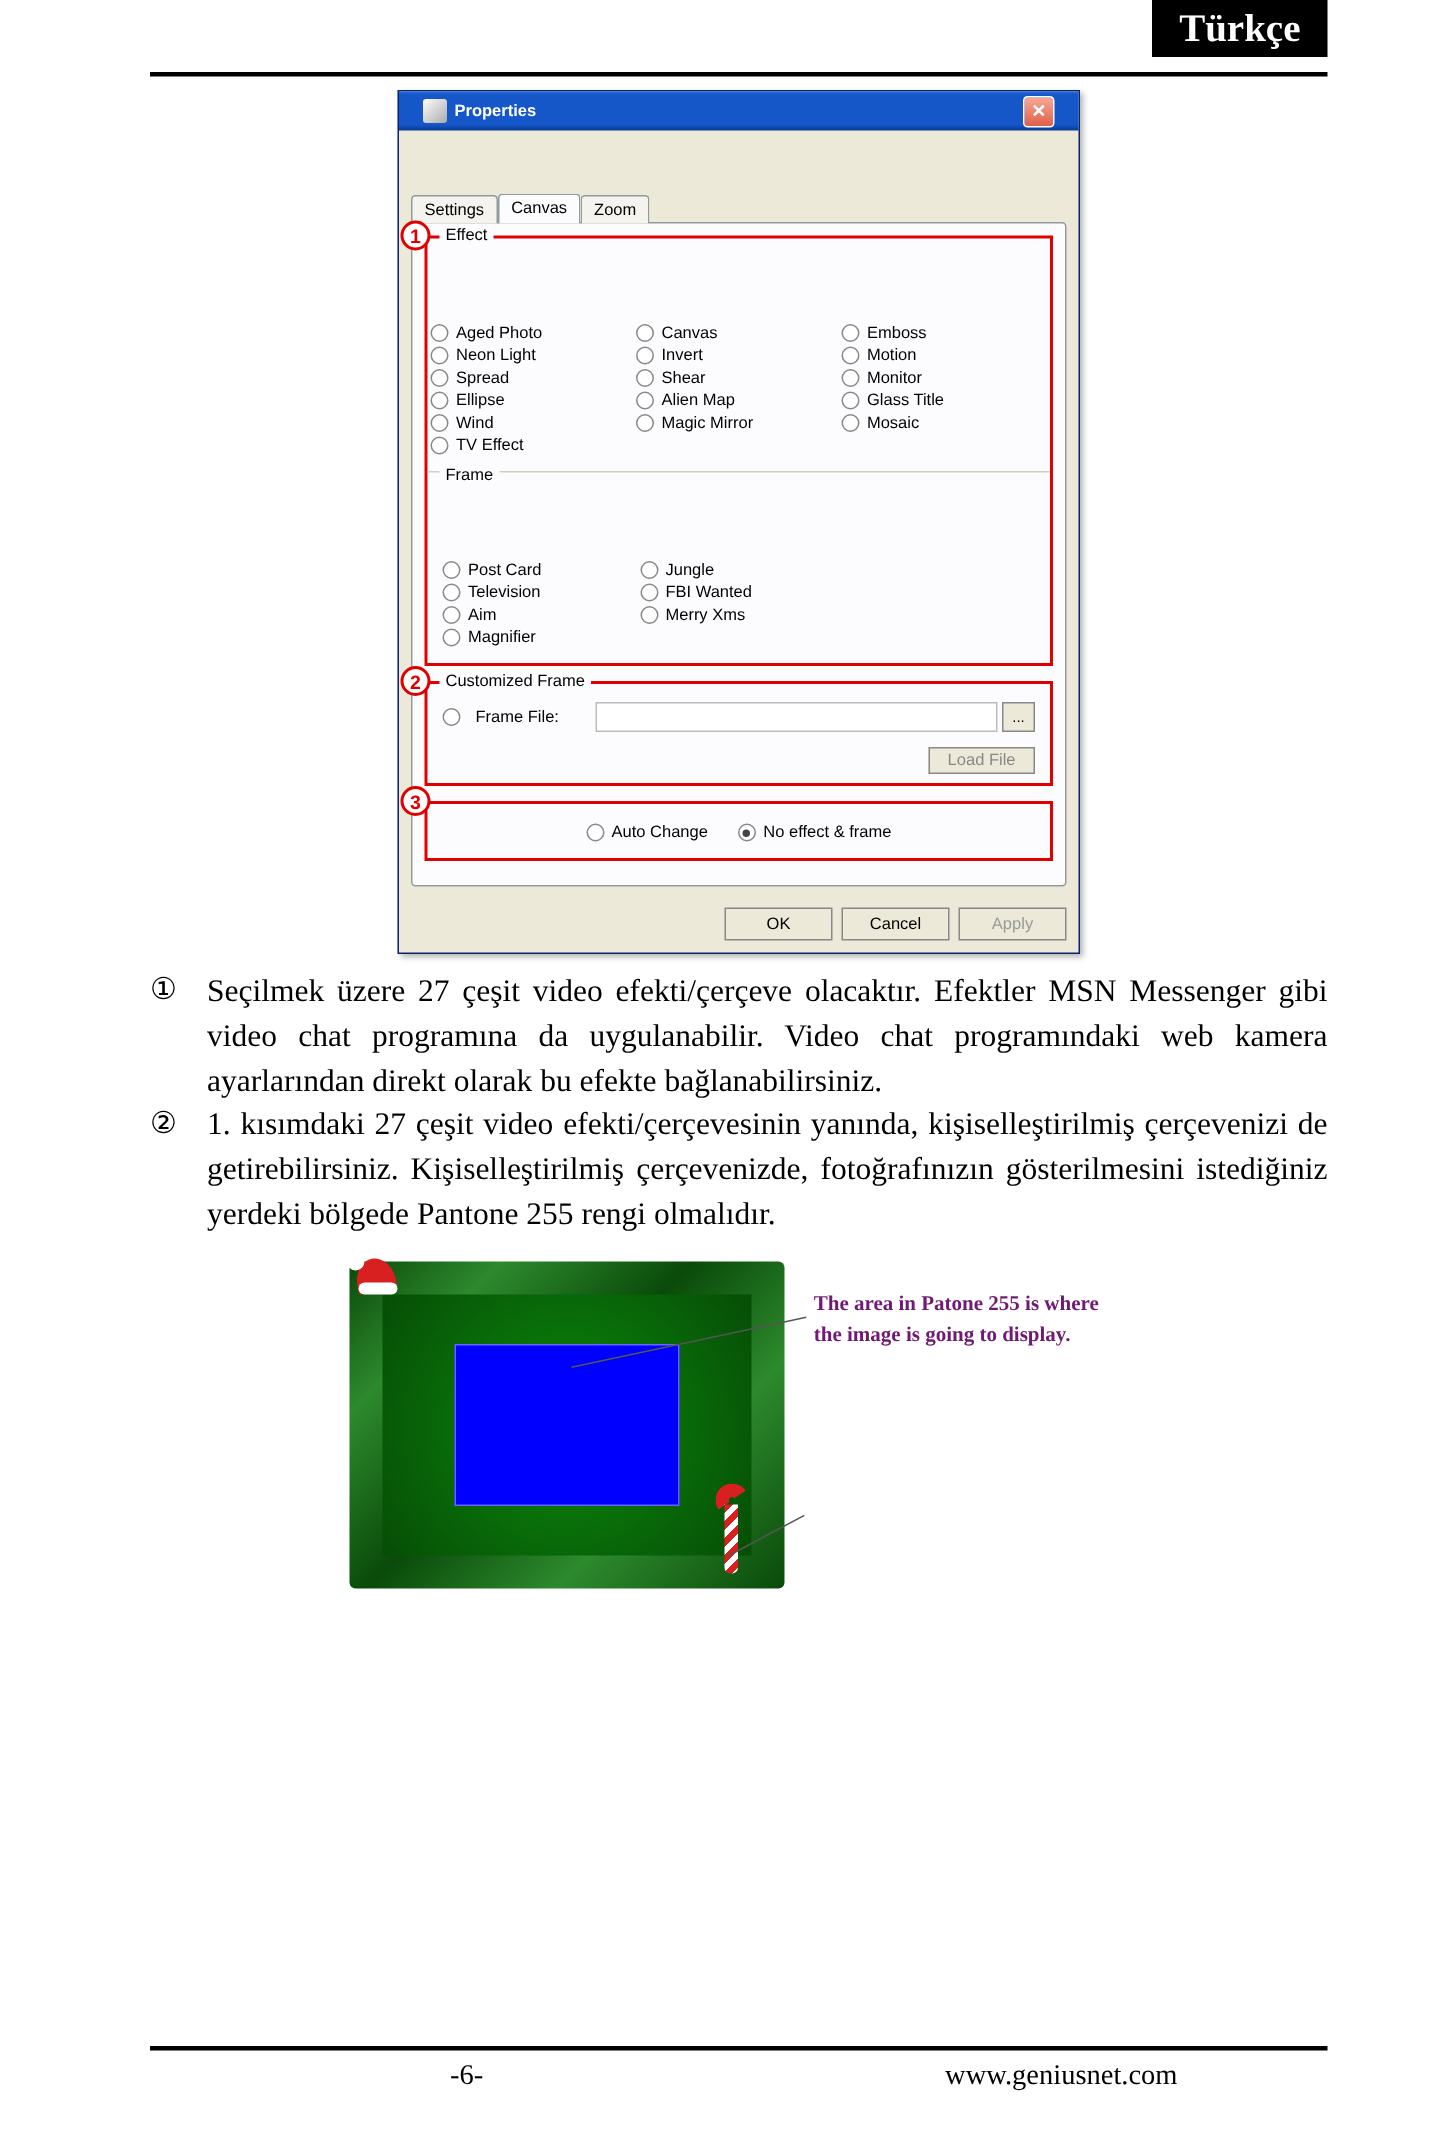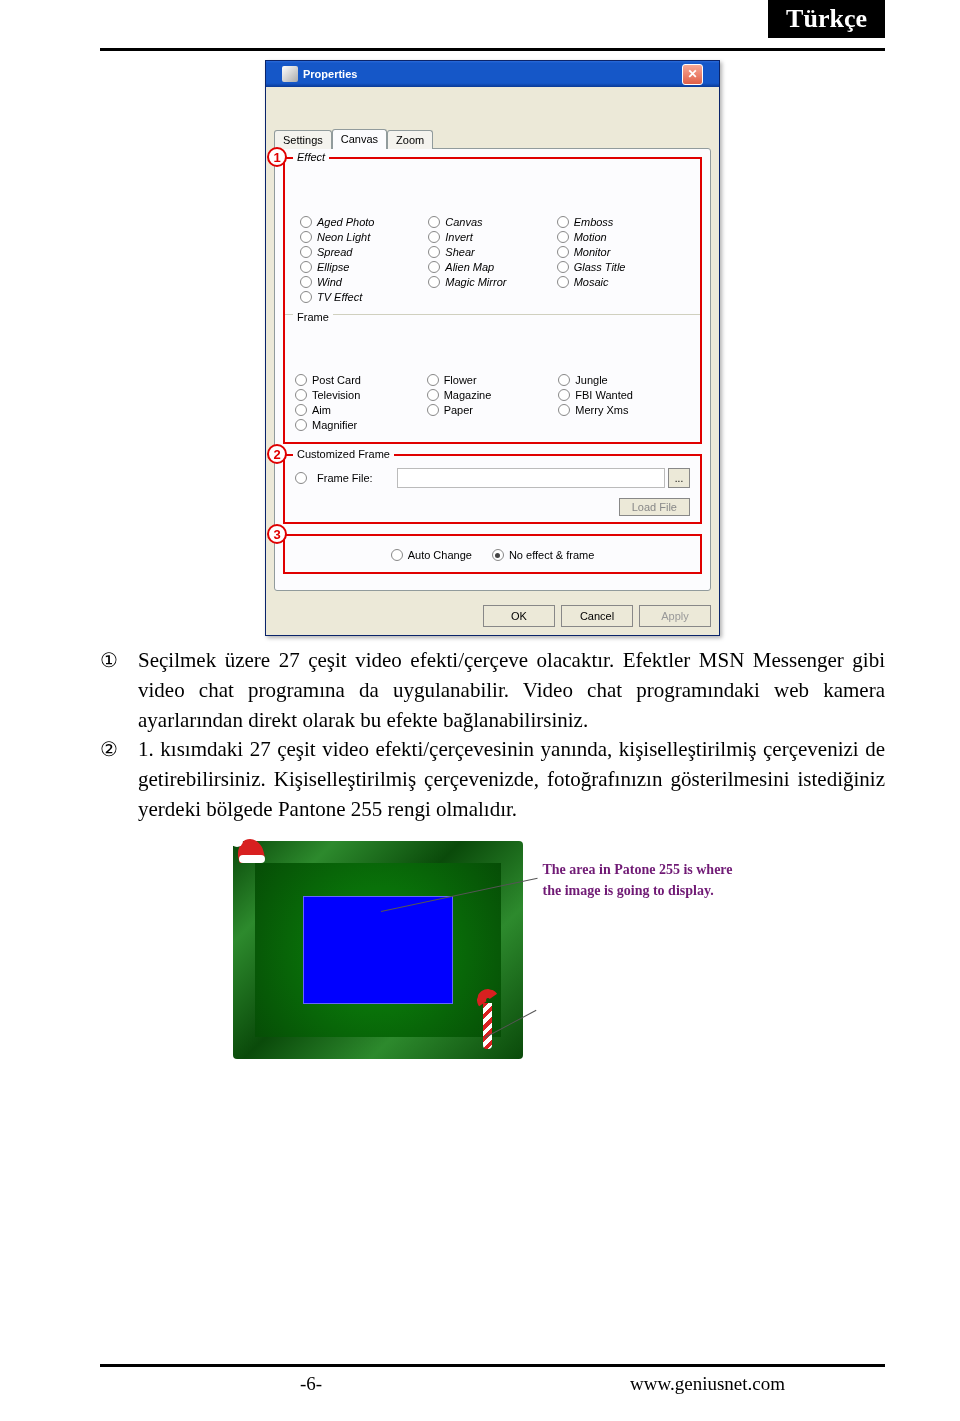--- a/index.html
+++ b/index.html
@@ -104,21 +104,21 @@
       <div class="tabarea">
         <div class="tabs">
           <div class="tab inactive">Settings</div>
           <div class="tab active">Canvas</div>
           <div class="tab inactive">Zoom</div>
         </div>
         <div class="tabbody">
 
           <div class="fieldset redbox" style="position:relative; padding:0; border-width:2px;">
             <div class="marker" style="top:-12px;">1</div>
-            <div style="padding:10px 15px 6px; position:relative;font-style:italic;">
+            <div style="padding:10px 2px 6px; position:relative;">
               <div class="legend">Effect</div>
               <div class="radios">
                 <div class="radio-col">
                   <div class="radio">
                       <span class="radio-dot"></span>
                       <span class="radio-label">Aged Photo</span>
                     </div>
                   <div class="radio">
                       <span class="radio-dot"></span>
                       <span class="radio-label">Neon Light</span>
@@ -199,34 +199,20 @@
                       <span class="radio-dot"></span>
                       <span class="radio-label">Television</span>
                     </div>
                   <div class="radio">
                       <span class="radio-dot"></span>
                       <span class="radio-label">Aim</span>
                     </div>
                   <div class="radio">
                       <span class="radio-dot"></span>
                       <span class="radio-label">Magnifier</span>
-                    </div>
-                </div>
-                <div class="radio-col">
-                  <div class="radio">
-                      <span class="radio-dot"></span>
-                      <span class="radio-label">Flower</span>
-                    </div>
-                  <div class="radio">
-                      <span class="radio-dot"></span>
-                      <span class="radio-label">Magazine</span>
-                    </div>
-                  <div class="radio">
-                      <span class="radio-dot"></span>
-                      <span class="radio-label">Paper</span>
                     </div>
                 </div>
                 <div class="radio-col">
                   <div class="radio">
                       <span class="radio-dot"></span>
                       <span class="radio-label">Jungle</span>
                     </div>
                   <div class="radio">
                       <span class="radio-dot"></span>
                       <span class="radio-label">FBI Wanted</span>

